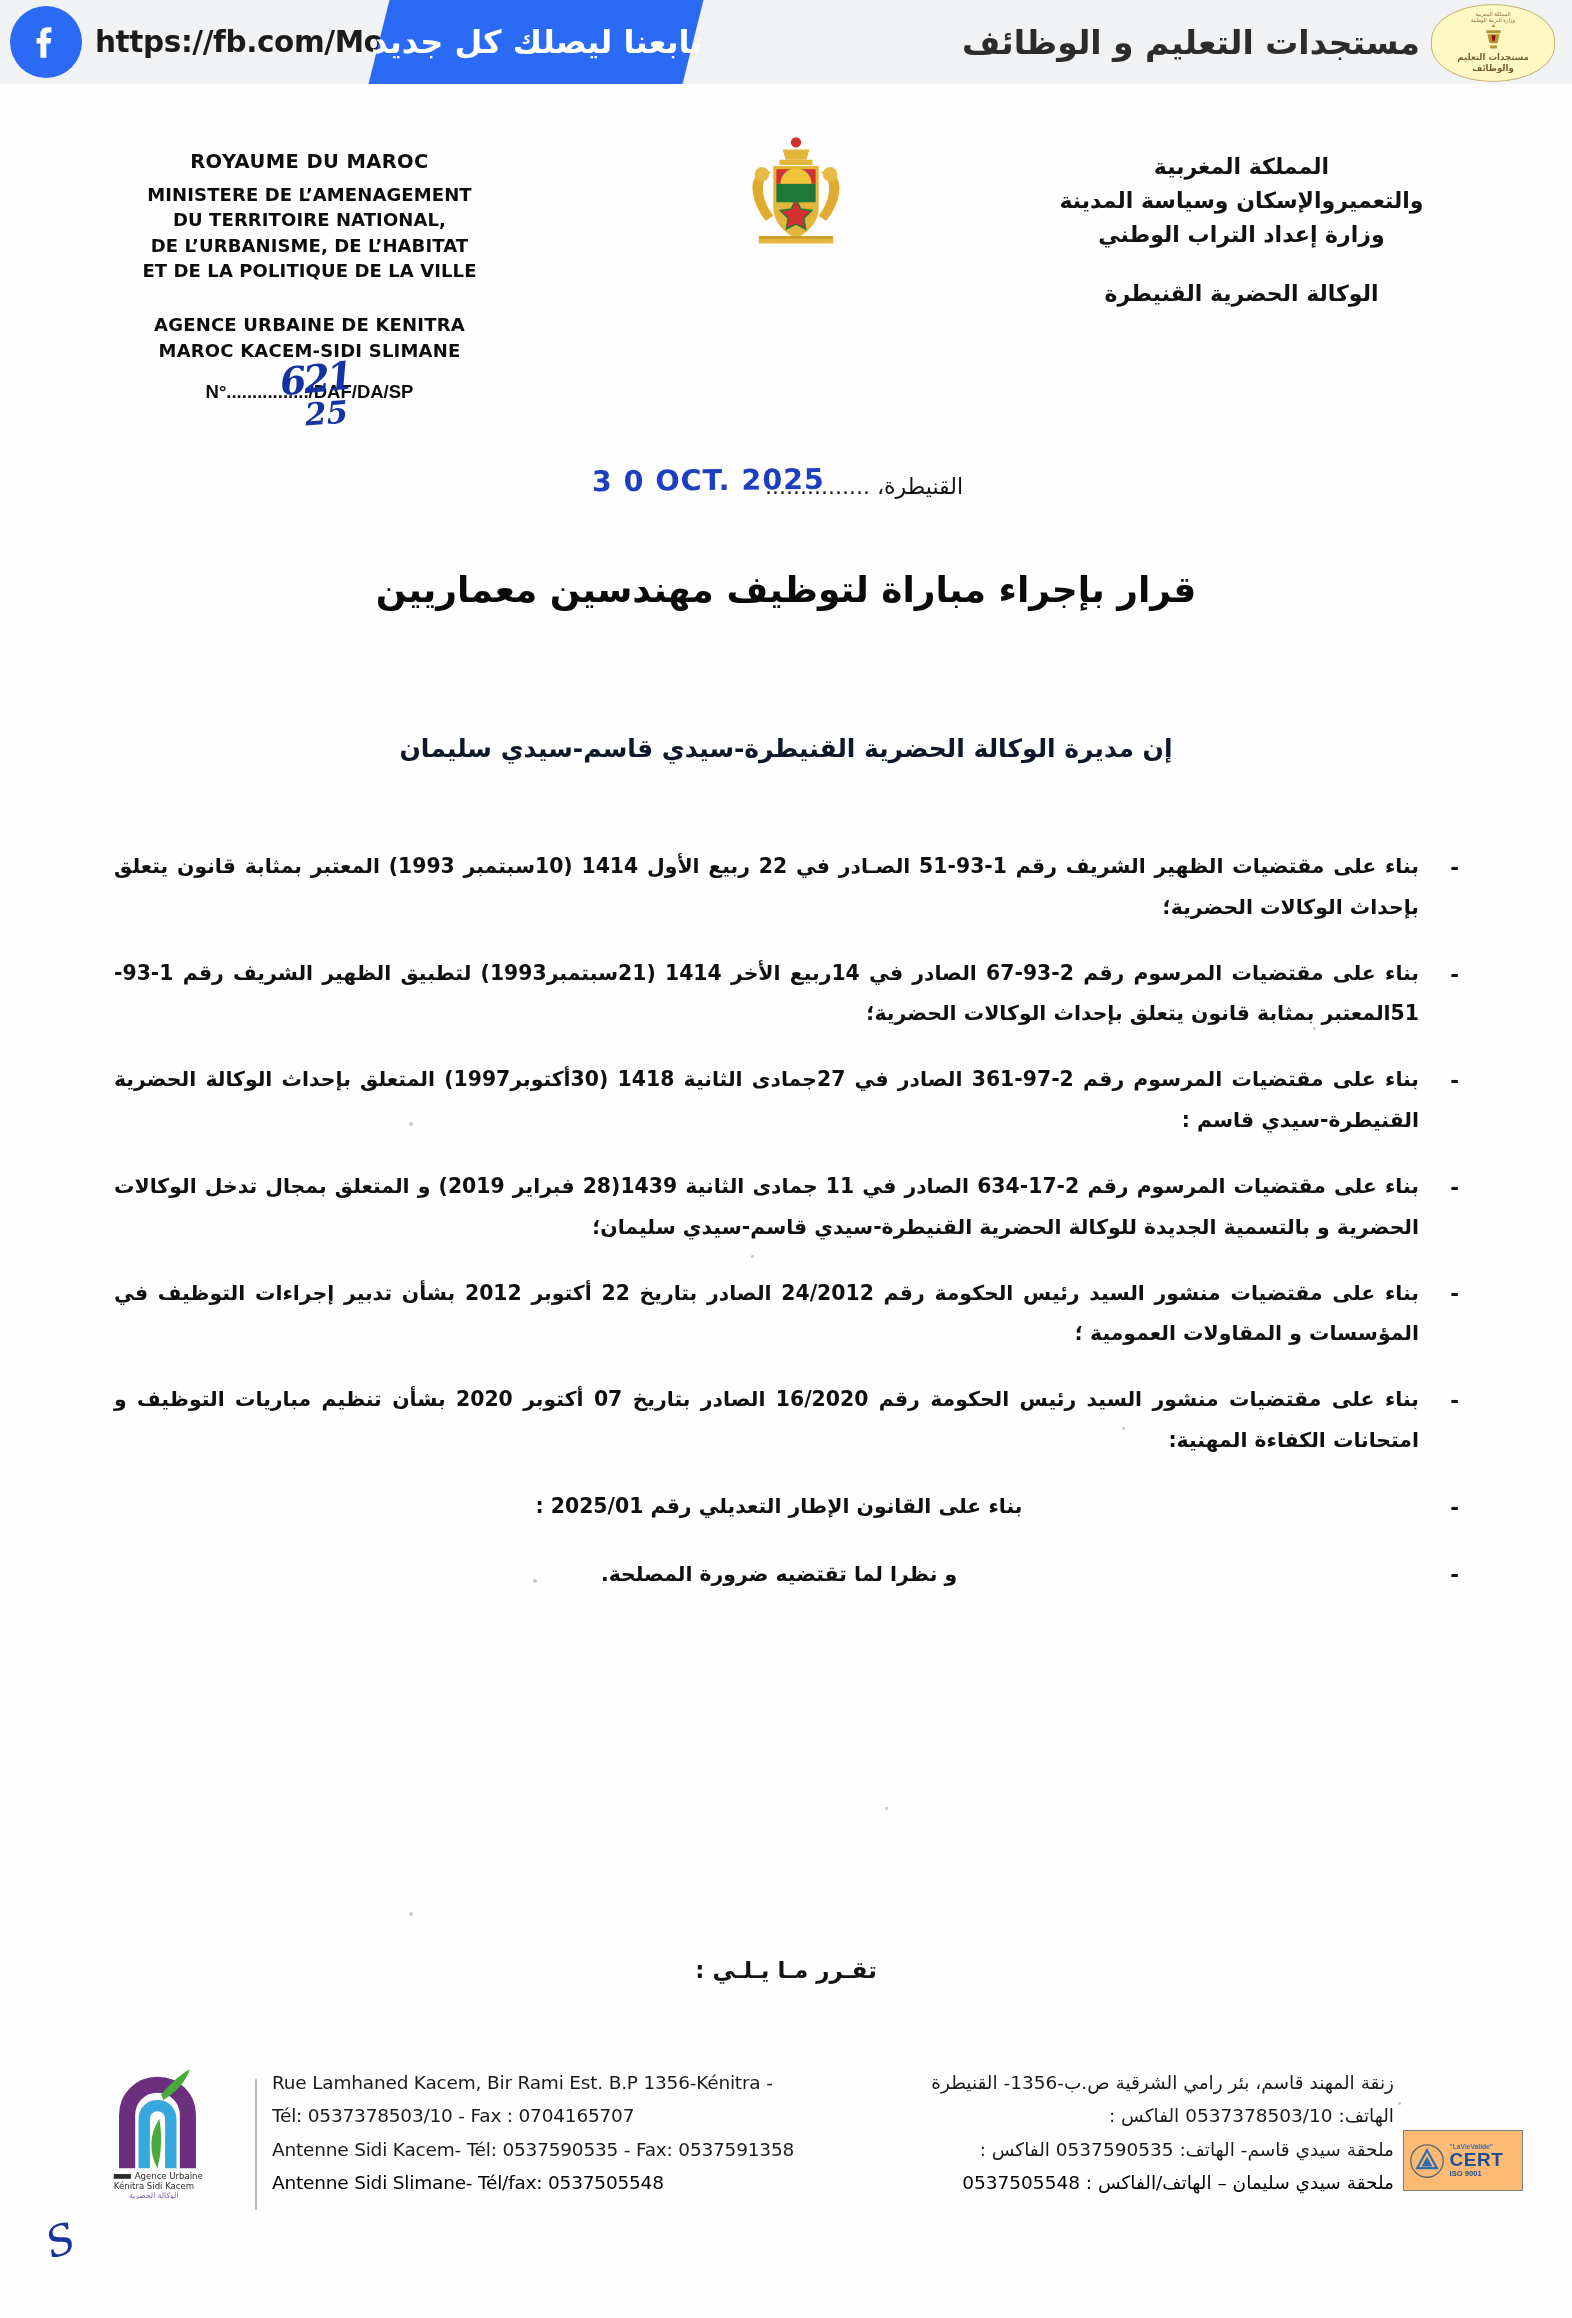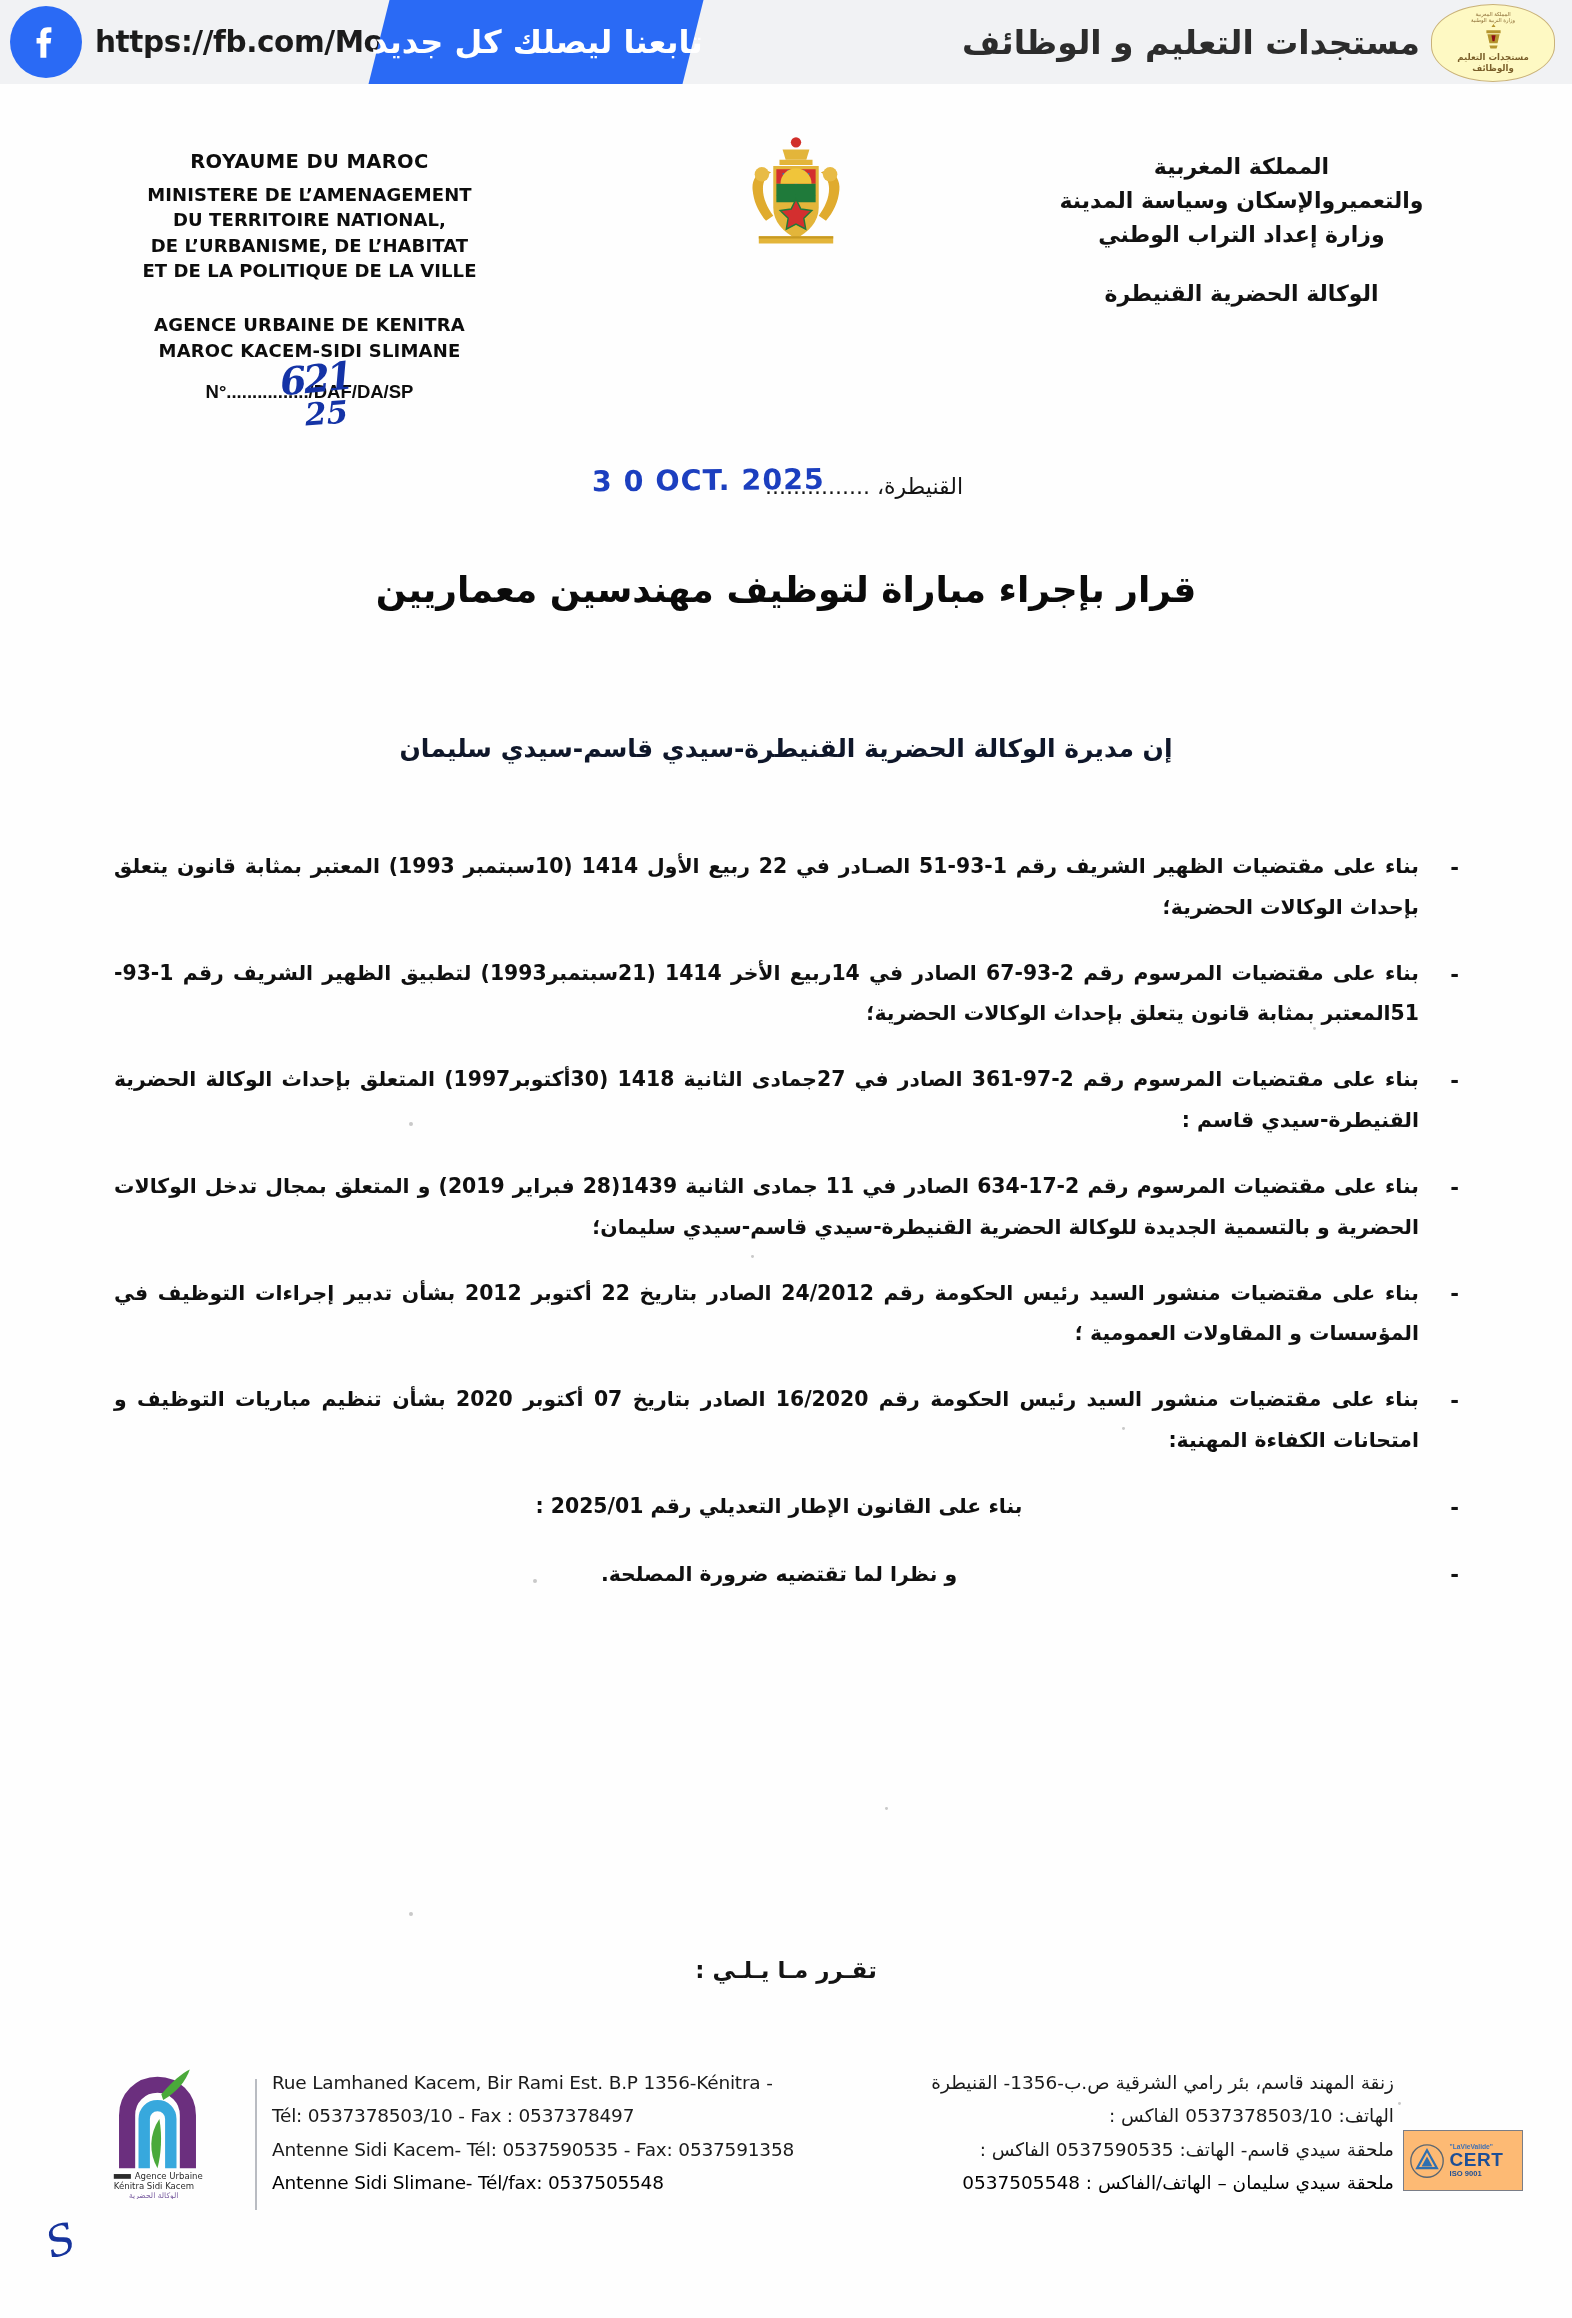--- a/index.html
+++ b/index.html
@@ -317,21 +317,21 @@
   </svg>
 
   <div class="footer-rule"></div>
 
   <div class="footer">
     <div class="frow">
       <span class="fr-lat">Rue Lamhaned Kacem, Bir Rami Est. B.P 1356-Kénitra -</span>
       <span class="fr-ar">زنقة المهند قاسم، بئر رامي الشرقية ص.ب-1356- القنيطرة</span>
     </div>
     <div class="frow">
-      <span class="fr-lat">Tél: 0537378503/10  - Fax : 0537378497</span>
+      <span class="fr-lat">Tél: 0537378503/10  - Fax : 0704165707</span>
       <span class="fr-ar">الهاتف: 0537378503/10      الفاكس :</span>
     </div>
     <div class="frow">
       <span class="fr-lat">Antenne Sidi Kacem- Tél: 0537590535 - Fax: 0537591358</span>
       <span class="fr-ar">ملحقة سيدي قاسم- الهاتف:  0537590535      الفاكس :</span>
     </div>
     <div class="frow faded">
       <span class="fr-lat">Antenne Sidi Slimane- Tél/fax: 0537505548</span>
       <span class="fr-ar">ملحقة سيدي سليمان – الهاتف/الفاكس :  0537505548</span>
     </div>

